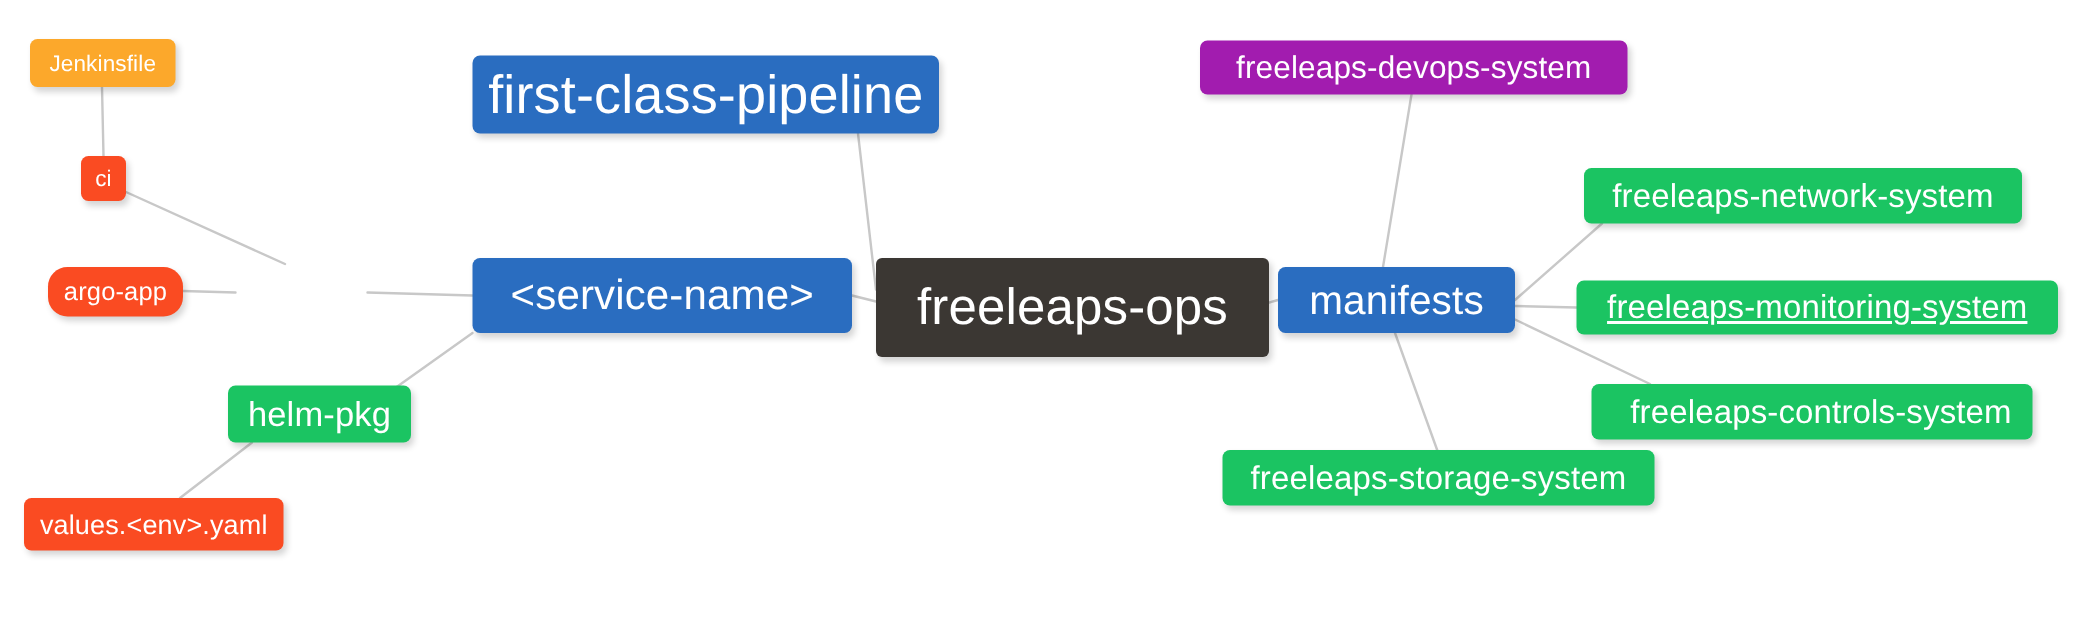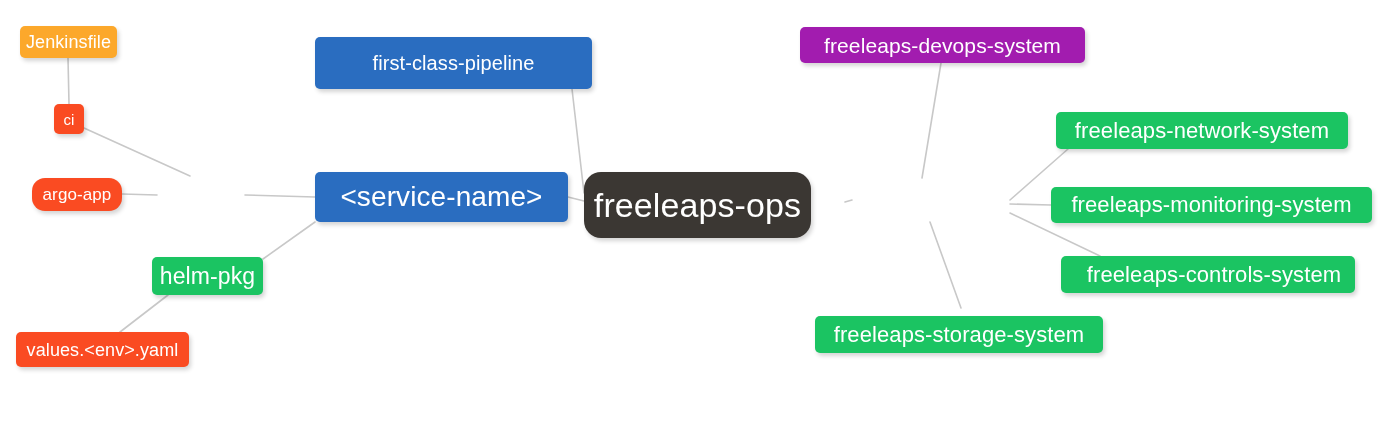--- a/index.html
+++ b/index.html
@@ -82,27 +82,28 @@
       <line x1="157" y1="195" x2="122" y2="194" stroke="#c8c8c8" stroke-width="1.6" stroke-linecap="round"></line>
       <line x1="69" y1="104" x2="68" y2="58" stroke="#c8c8c8" stroke-width="1.6" stroke-linecap="round"></line>
       <line x1="168" y1="295" x2="120" y2="332" stroke="#c8c8c8" stroke-width="1.6" stroke-linecap="round"></line>
       <line x1="922" y1="178" x2="941" y2="63" stroke="#c8c8c8" stroke-width="1.6" stroke-linecap="round"></line>
       <line x1="1010" y1="200" x2="1068" y2="149" stroke="#c8c8c8" stroke-width="1.6" stroke-linecap="round"></line>
       <line x1="1010" y1="204" x2="1051" y2="205" stroke="#c8c8c8" stroke-width="1.6" stroke-linecap="round"></line>
       <line x1="1010" y1="213" x2="1100" y2="256" stroke="#c8c8c8" stroke-width="1.6" stroke-linecap="round"></line>
       <line x1="930" y1="222" x2="961" y2="308" stroke="#c8c8c8" stroke-width="1.6" stroke-linecap="round"></line>
     </svg>
   <div id="node-layer">
-      <div class="node lvl-root" style="left: 584px; top: 172px; width: 227px; height: 66px; background: rgb(59, 55, 51); font-size: 34px; border-radius: 17px;">freeleaps-ops</div>
-      <div class="node lvl-1" style="left: 315px; top: 37px; width: 277px; height: 52px; background: rgb(42, 109, 192); font-size: 20px;">first-class-pipeline</div>
+      <div class="node lvl-root" style="left: 584px; top: 172px; width: 262px; height: 66px; background: rgb(59, 55, 51); font-size: 34px;">freeleaps-ops</div>
+      <div class="node lvl-1" style="left: 315px; top: 37px; width: 311px; height: 52px; background: rgb(42, 109, 192); font-size: 36px;">first-class-pipeline</div>
       <div class="node lvl-1" style="left: 315px; top: 172px; width: 253px; height: 50px; background: rgb(42, 109, 192); font-size: 28px;">&lt;service-name&gt;</div>
-      <div class="node lvl-green" style="left: 152px; top: 257px; width: 111px; height: 38px; background: rgb(27, 196, 98); font-size: 23px;">helm-pkg</div>
+      <div class="node lvl-1" style="left: 852px; top: 178px; width: 158px; height: 44px; background: rgb(42, 109, 192); font-size: 27px;">manifests</div>
+      <div class="node lvl-green" style="left: 152px; top: 257px; width: 122px; height: 38px; background: rgb(27, 196, 98); font-size: 23px;">helm-pkg</div>
       <div class="node lvl-red" style="left: 54px; top: 104px; width: 30px; height: 30px; background: rgb(250, 75, 34); font-size: 15px;">ci</div>
-      <div class="node lvl-orange" style="left: 20px; top: 26px; width: 97px; height: 32px; background: rgb(252, 168, 43); font-size: 18px;">Jenkinsfile</div>
+      <div class="node lvl-orange" style="left: 20px; top: 26px; width: 97px; height: 32px; background: rgb(252, 168, 43); font-size: 15px;">Jenkinsfile</div>
       <div class="node lvl-red" style="left: 32px; top: 178px; width: 90px; height: 33px; background: rgb(250, 75, 34); font-size: 17px; border-radius: 13px;">argo-app</div>
       <div class="node lvl-red" style="left: 16px; top: 332px; width: 173px; height: 35px; background: rgb(250, 75, 34); font-size: 18px;">values.&lt;env&gt;.yaml</div>
       <div class="node lvl-green" style="left: 800px; top: 27px; width: 285px; height: 36px; background: #a21caf; font-size: 21px;">freeleaps-devops-system</div>
       <div class="node lvl-green" style="left: 1056px; top: 112px; width: 292px; height: 37px; background: rgb(27, 196, 98); font-size: 22px;">freeleaps-network-system</div>
-      <div class="node lvl-green" style="left: 1051px; top: 187px; width: 321px; height: 36px; background: rgb(27, 196, 98); font-size: 22px;">freeleaps-monitoring-system</div>
+      <div class="node lvl-green" style="left: 1051px; top: 187px; width: 321px; height: 36px; background: rgb(27, 196, 98); font-size: 22px; text-decoration: underline;">freeleaps-monitoring-system</div>
       <div class="node lvl-green" style="left: 1061px; top: 256px; width: 294px; height: 37px; background: rgb(27, 196, 98); font-size: 22px; padding-left: 12px;">freeleaps-controls-system</div>
-      <div class="node lvl-green" style="left: 815px; top: 316px; width: 288px; height: 37px; background: rgb(27, 196, 98); font-size: 22px;">freeleaps-storage-system</div>
+      <div class="node lvl-green" style="left: 815px; top: 300px; width: 288px; height: 37px; background: rgb(27, 196, 98); font-size: 22px;">freeleaps-storage-system</div>
     </div>
 </div>
 
 </body></html>

